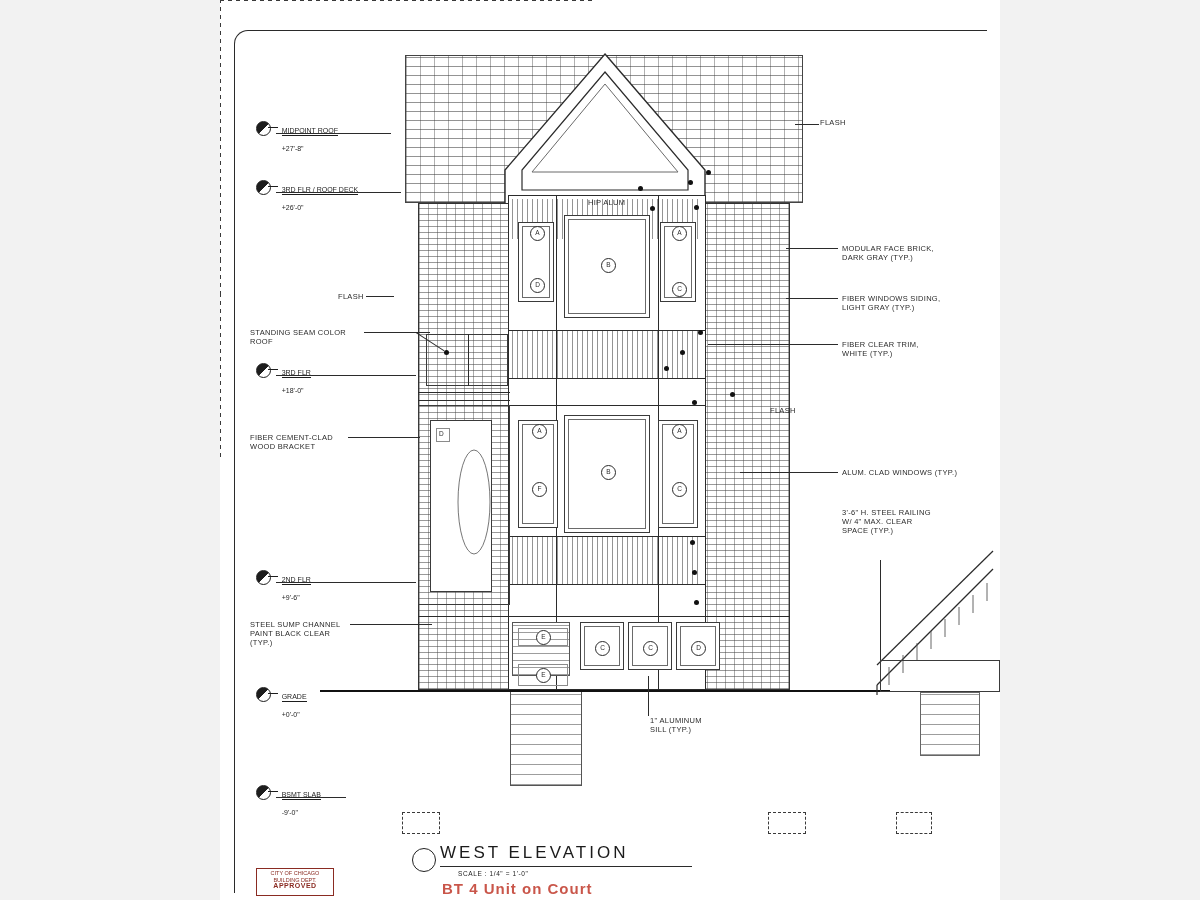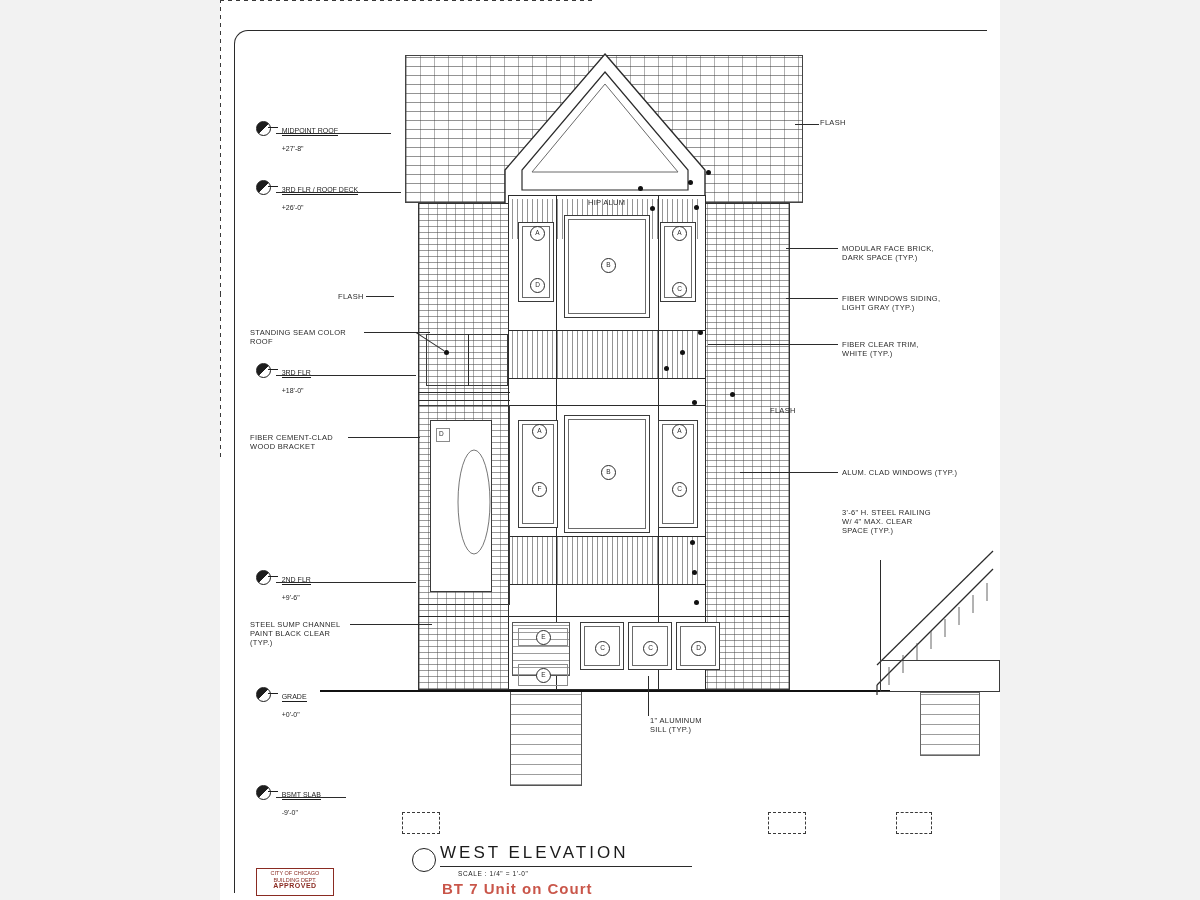--- a/index.html
+++ b/index.html
@@ -317,21 +317,21 @@
 
     <div class="lbl" style="left:30px;top:620px;">STEEL SUMP CHANNEL
 PAINT BLACK CLEAR
 (TYP.)</div>
     <div class="ln hl" style="left:130px;top:624px;width:82px;"></div>
 
     <div class="lbl" style="left:600px;top:118px;">FLASH</div>
     <div class="ln hl" style="left:575px;top:124px;width:24px;"></div>
 
     <div class="lbl" style="left:622px;top:244px;">MODULAR FACE BRICK,
-DARK SPACE (TYP.)</div>
+DARK GRAY (TYP.)</div>
     <div class="ln hl" style="left:566px;top:248px;width:52px;"></div>
 
     <div class="lbl" style="left:622px;top:294px;">FIBER WINDOWS SIDING,
 LIGHT GRAY (TYP.)</div>
     <div class="ln hl" style="left:566px;top:298px;width:52px;"></div>
 
     <div class="lbl" style="left:622px;top:340px;">FIBER CLEAR TRIM,
 WHITE (TYP.)</div>
     <div class="ln hl" style="left:488px;top:344px;width:130px;"></div>
 
@@ -361,21 +361,21 @@
     <div class="arrowdot" style="left:470px;top:540px;"></div>
     <div class="arrowdot" style="left:472px;top:570px;"></div>
     <div class="arrowdot" style="left:474px;top:600px;"></div>
   </div>
 
   <div>
     <div class="title-ell" style="left:192px;top:848px;"></div>
     <div class="title-txt" style="left:220px;top:843px;">WEST  ELEVATION</div>
     <div class="ln hl" style="left:220px;top:866px;width:252px;height:1.2px;"></div>
     <div class="scale-txt" style="left:238px;top:870px;">SCALE : 1/4" = 1'-0"</div>
-    <div class="redtxt" style="left:222px;top:880px;">BT 7 Unit on Court</div>
+    <div class="redtxt" style="left:222px;top:880px;">BT 4 Unit on Court</div>
 
     <div class="stamp" style="left:36px;top:868px;width:78px;height:28px;">
       <div>CITY OF CHICAGO</div>
       <div>BUILDING DEPT.</div>
       <div class="big">APPROVED</div>
     </div>
   </div>
 
 </div>
 

